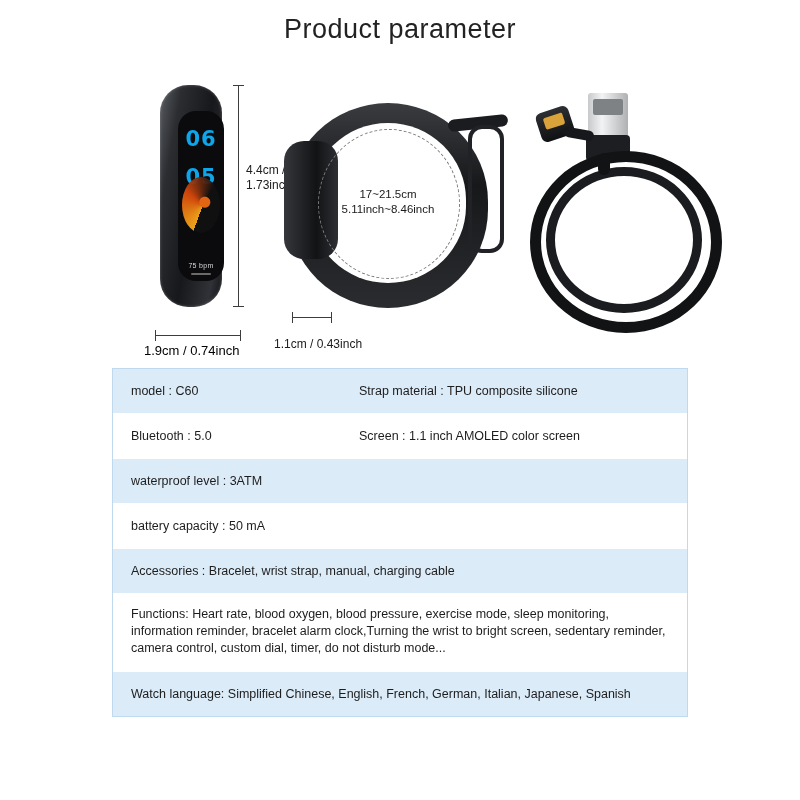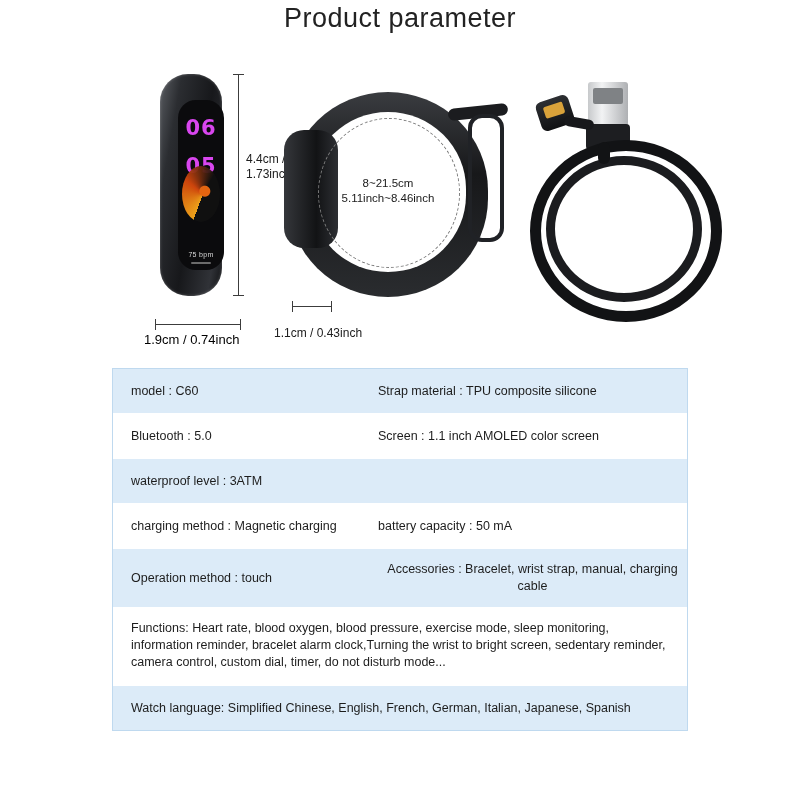--- a/index.html
+++ b/index.html
@@ -15,21 +15,21 @@
     position: relative;
     overflow: hidden;
   }
 
   
   .title {
     text-align: center;
     font-size: 27px;
     color: #222;
     letter-spacing: 0.5px;
-    padding-top: 3px;
+    padding-top: 14px;
     font-weight: 400;
   }
 
   
   .diagram {
     position: relative;
     height: 330px;
   }
 
   
@@ -54,21 +54,21 @@
     position: absolute;
     left: 18px;
     top: 26px;
     width: 46px;
     height: 170px;
     border-radius: 18px;
     background: #0b0b0d;
     overflow: hidden;
   }
   .wtime {
-    color: #d946ef;
+    color: #0ea5e9;
     font-size: 21px;
     line-height: 20px;
     font-family: "DejaVu Sans", sans-serif;
     letter-spacing: 1px;
     text-align: center;
     padding-top: 18px;
     font-weight: 600;
   }
   .wswirl {
     position: absolute;
@@ -359,21 +359,20 @@
     left: 112px;
     top: 368px;
     width: 576px;
     border: 1px solid #bfd9ef;
     box-sizing: border-box;
   }
   .spec-row {
     display: flex;
     min-height: 44px;
     border-bottom: 1px solid #ffffff;
-    gap: 19px;
   }
   .spec-row:last-child { border-bottom: none; }
   .spec-row.alt { background: #dcebf8; }
   .spec-row.plain { background: #ffffff; }
   .spec-cell {
     padding: 12px 0 12px 18px;
     font-size: 12.5px;
     color: #1d1d1d;
     display: flex;
     align-items: center;
@@ -413,21 +412,21 @@
   </div>
 
   <div class="strap-wrap">
     <div class="strap-oval-outer"></div>
     <div class="strap-oval-inner"></div>
     <div class="strap-head"></div>
     <div class="strap-tail"></div>
     <div class="strap-buckle"></div>
     <div class="circle-dotted"></div>
     <div class="circle-label">
-      <div>8~21.5cm</div>
+      <div>17~21.5cm</div>
       <div>5.11inch~8.46inch</div>
     </div>
     <div class="dim-h-strap"></div>
     <div class="dim-label-strap">1.1cm / 0.43inch</div>
   </div>
 
   <div class="cable-wrap">
     <div class="usb-plug"></div>
     <div class="usb-neck"></div>
     <div class="magnet-head"></div>
@@ -445,25 +444,23 @@
       <div class="spec-cell right">Strap material : TPU composite silicone</div>
     </div>
     <div class="spec-row plain">
       <div class="spec-cell left">Bluetooth : 5.0</div>
       <div class="spec-cell right">Screen : 1.1 inch AMOLED color screen</div>
     </div>
     <div class="spec-row alt">
       <div class="spec-cell right">waterproof level : 3ATM</div>
     </div>
     <div class="spec-row plain">
-      <div class="spec-cell left">charging method : Magnetic charging</div>
       <div class="spec-cell right">battery capacity : 50 mA</div>
     </div>
     <div class="spec-row alt">
-      <div class="spec-cell left">Operation method : touch</div>
       <div class="spec-cell right">Accessories : Bracelet, wrist strap, manual, charging cable</div>
     </div>
     <div class="spec-row plain">
       <div class="spec-cell para">Functions: Heart rate, blood oxygen, blood pressure, exercise mode, sleep monitoring, information reminder, bracelet alarm clock,Turning the wrist to bright screen, sedentary reminder, camera control, custom dial, timer, do not disturb mode...</div>
     </div>
     <div class="spec-row alt">
       <div class="spec-cell full">Watch language: Simplified Chinese, English, French, German, Italian, Japanese, Spanish</div>
     </div>
   </div>
 

